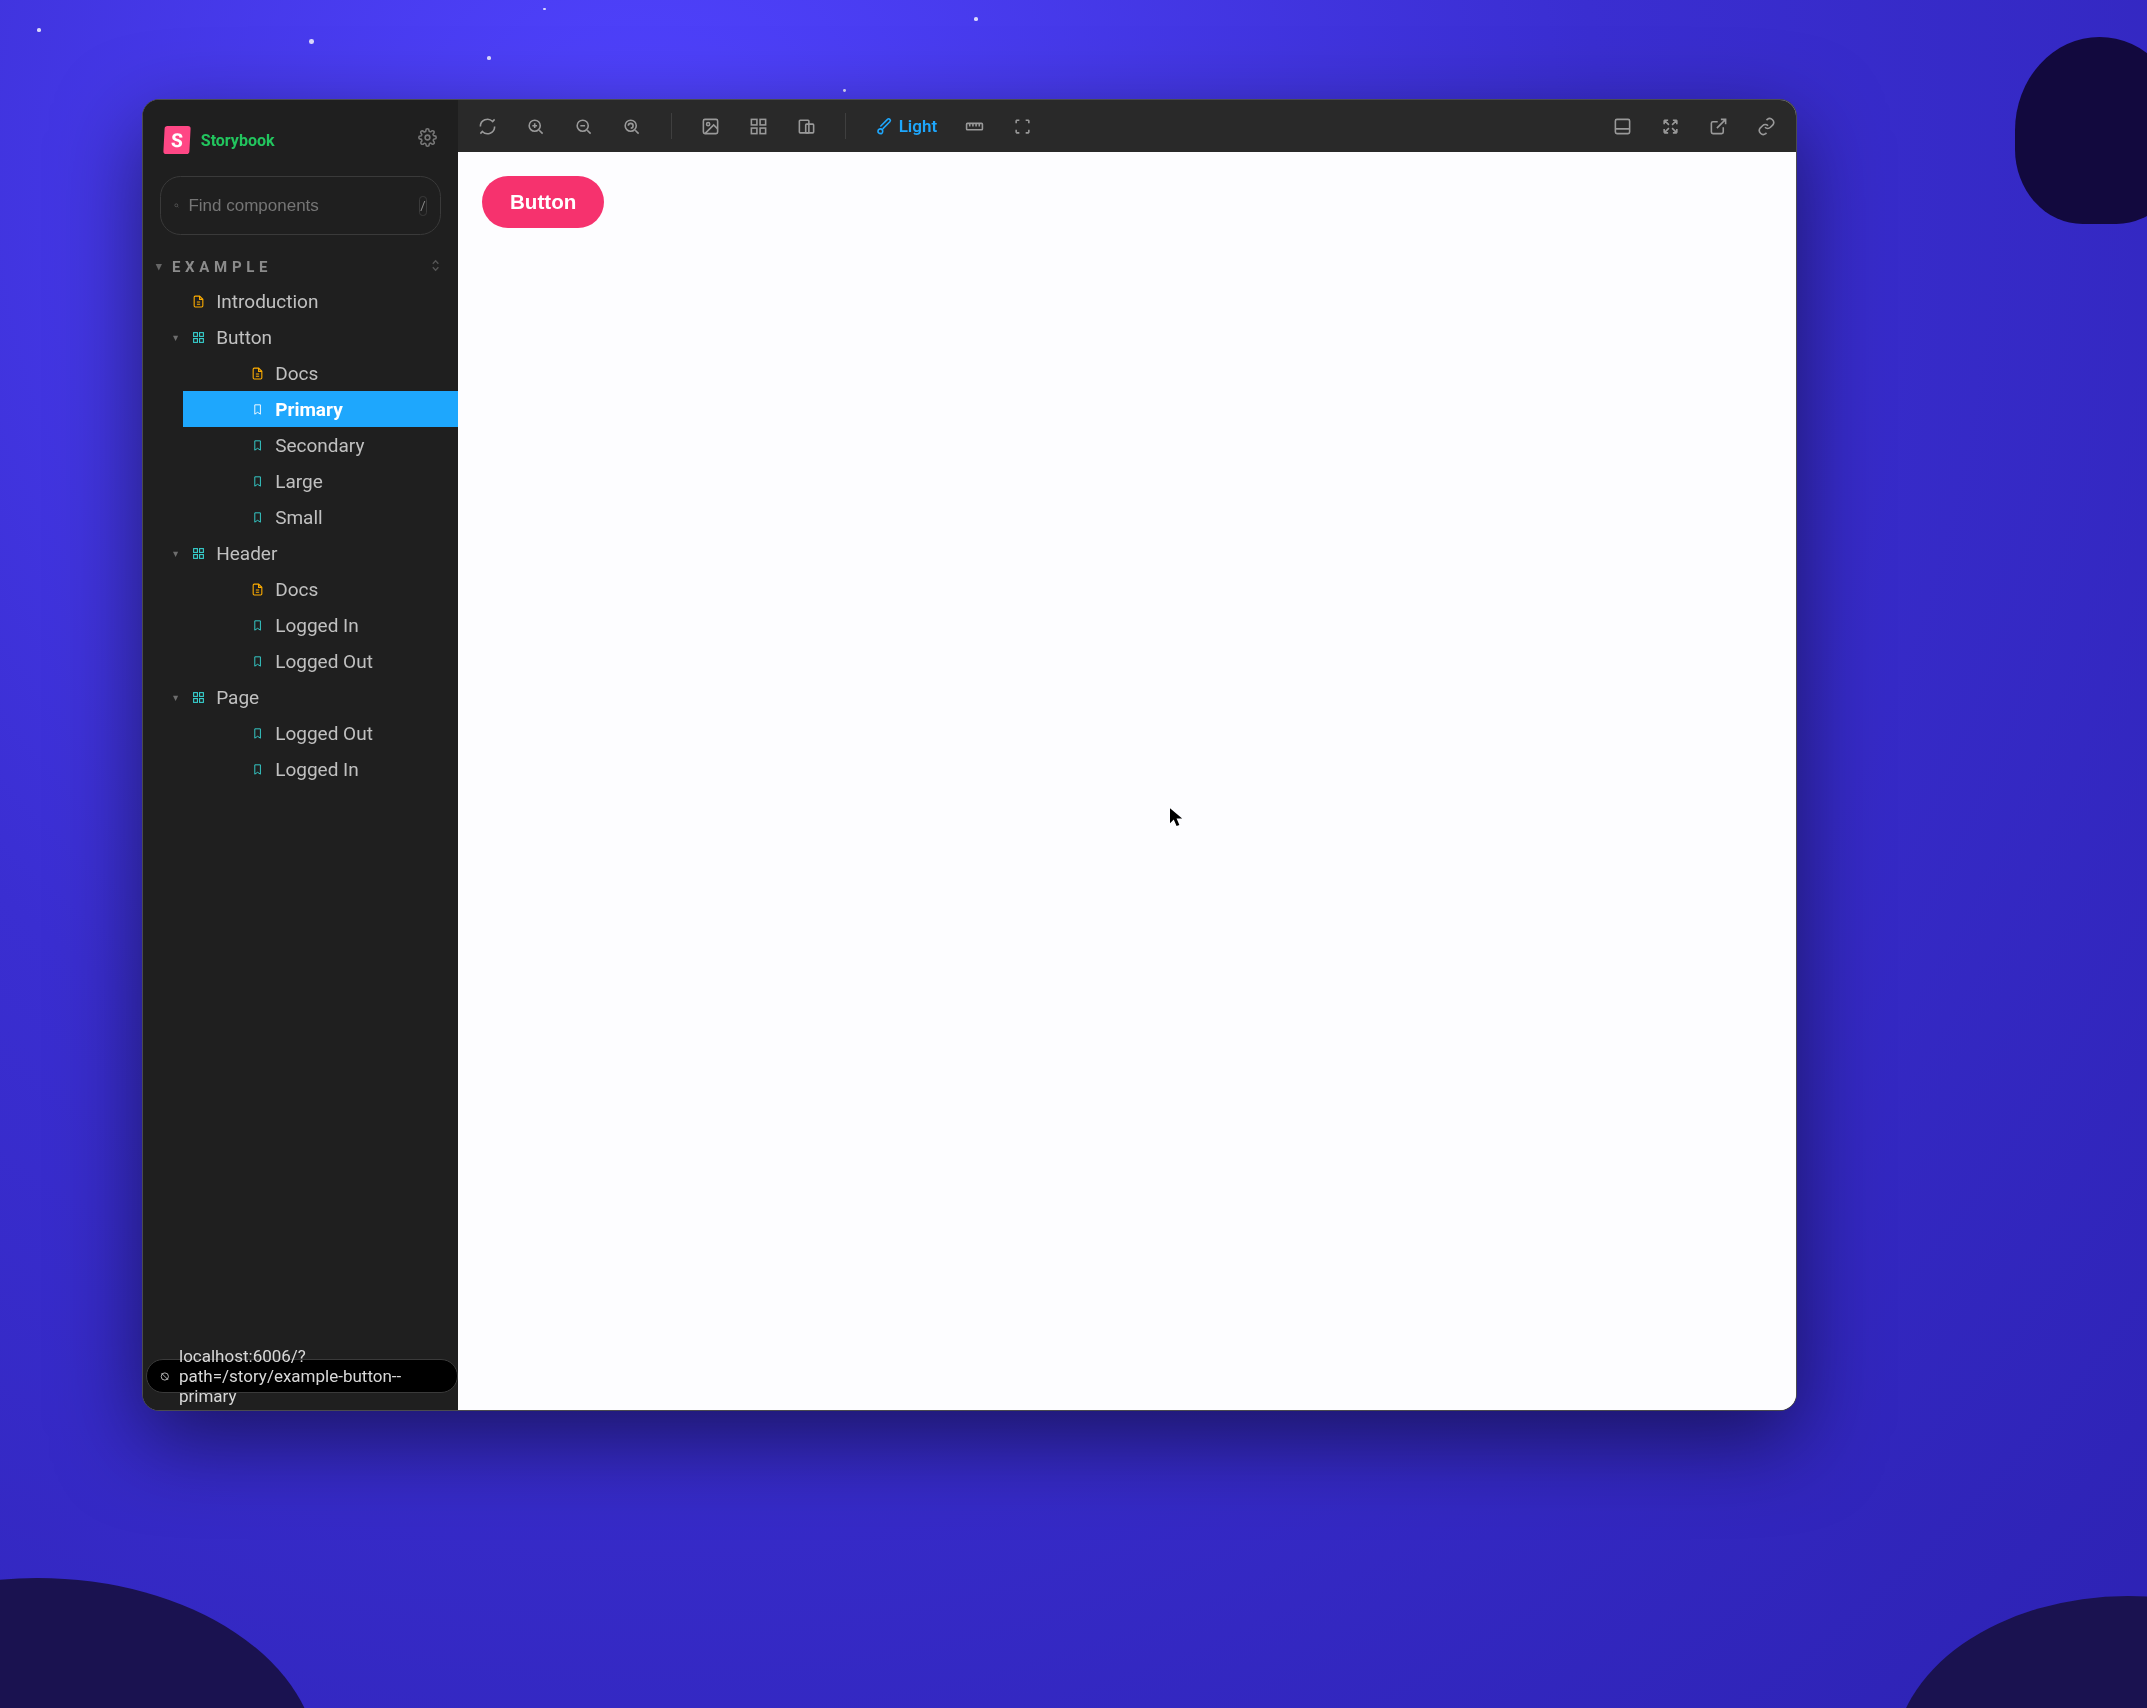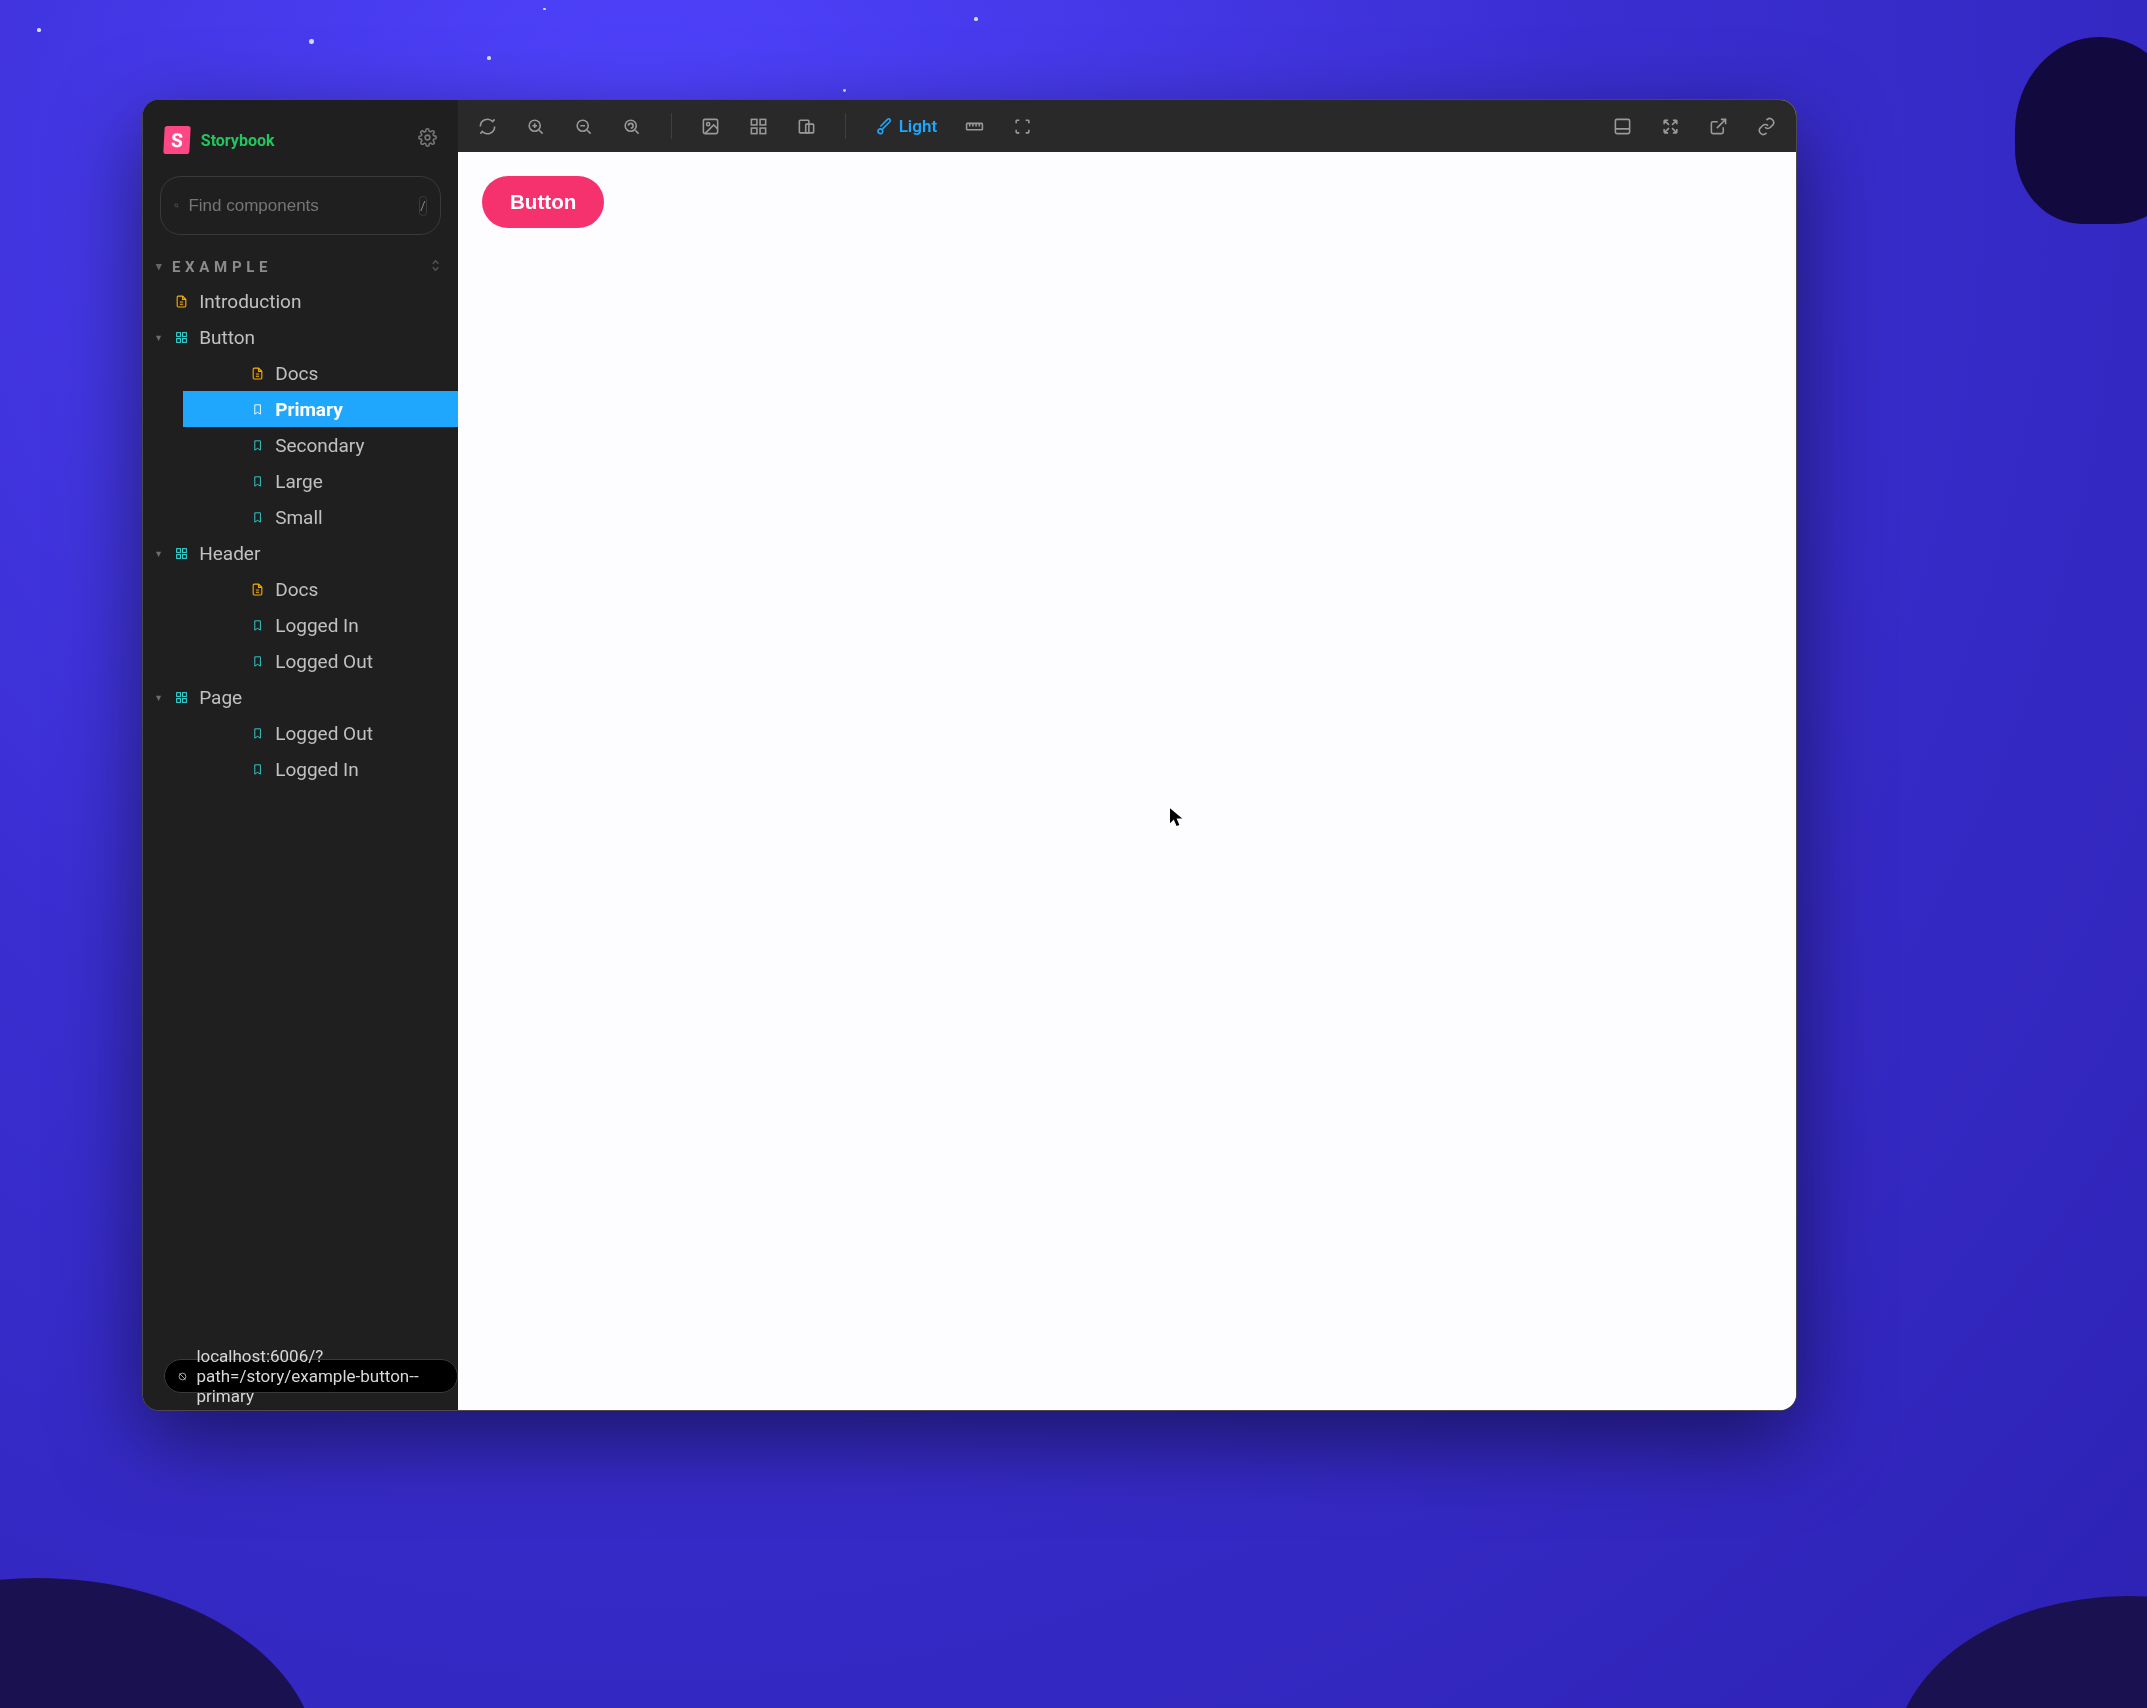--- a/index.html
+++ b/index.html
@@ -104,34 +104,34 @@
   .sb-group-header .expand { margin-left:auto; color:#555; font-size:13px;}
 
   .tree { list-style:none; padding: 1.9px 0 9.4px 0; }
   .tree li {
     display:flex; align-items:center; gap:9.4px;
     height: 36px;
     padding-left: 19px;
     cursor:pointer;
     color:#c0c0c0;
   }
-  .tree li.depth-1 { padding-left: 11px; }
+  .tree li.depth-1 { padding-left: 28px; }
   .tree li.depth-2 { padding-left: 47px; margin-left: 40px; }
   .tree li.selected {
     background:#1ea7fd; color:#fff; font-weight:700;
   }
   .tree li.selected .ic svg { color:#fff; }
   .tree .caret { width:9.4px; color:#6e6e6e; font-size:10.3px; display:inline-block; text-align:center;}
   .tree .ic { width:17px; display:flex; align-items:center; justify-content:center; }
   .tree .ic.doc svg { color:#ffae00; }
   .tree .ic.comp svg { color:#37d5d3; }
   .tree .ic.story svg { color:#37d5d3; }
 
   .url-bar {
-    position:absolute; left:21px; bottom:17px;
+    position:absolute; left:3px; bottom:17px;
     height: 34px;
     padding: 0 17px 0 13px;
     background:#000; border:0.9px solid #3a3a3a; border-radius:17px;
     display:flex; align-items:center; gap:9.4px;
     color:#d8d8d8; font-size:17px;
   }
 
   .main {
     flex:1; display:flex; flex-direction:column;
     background:#fefeff;

